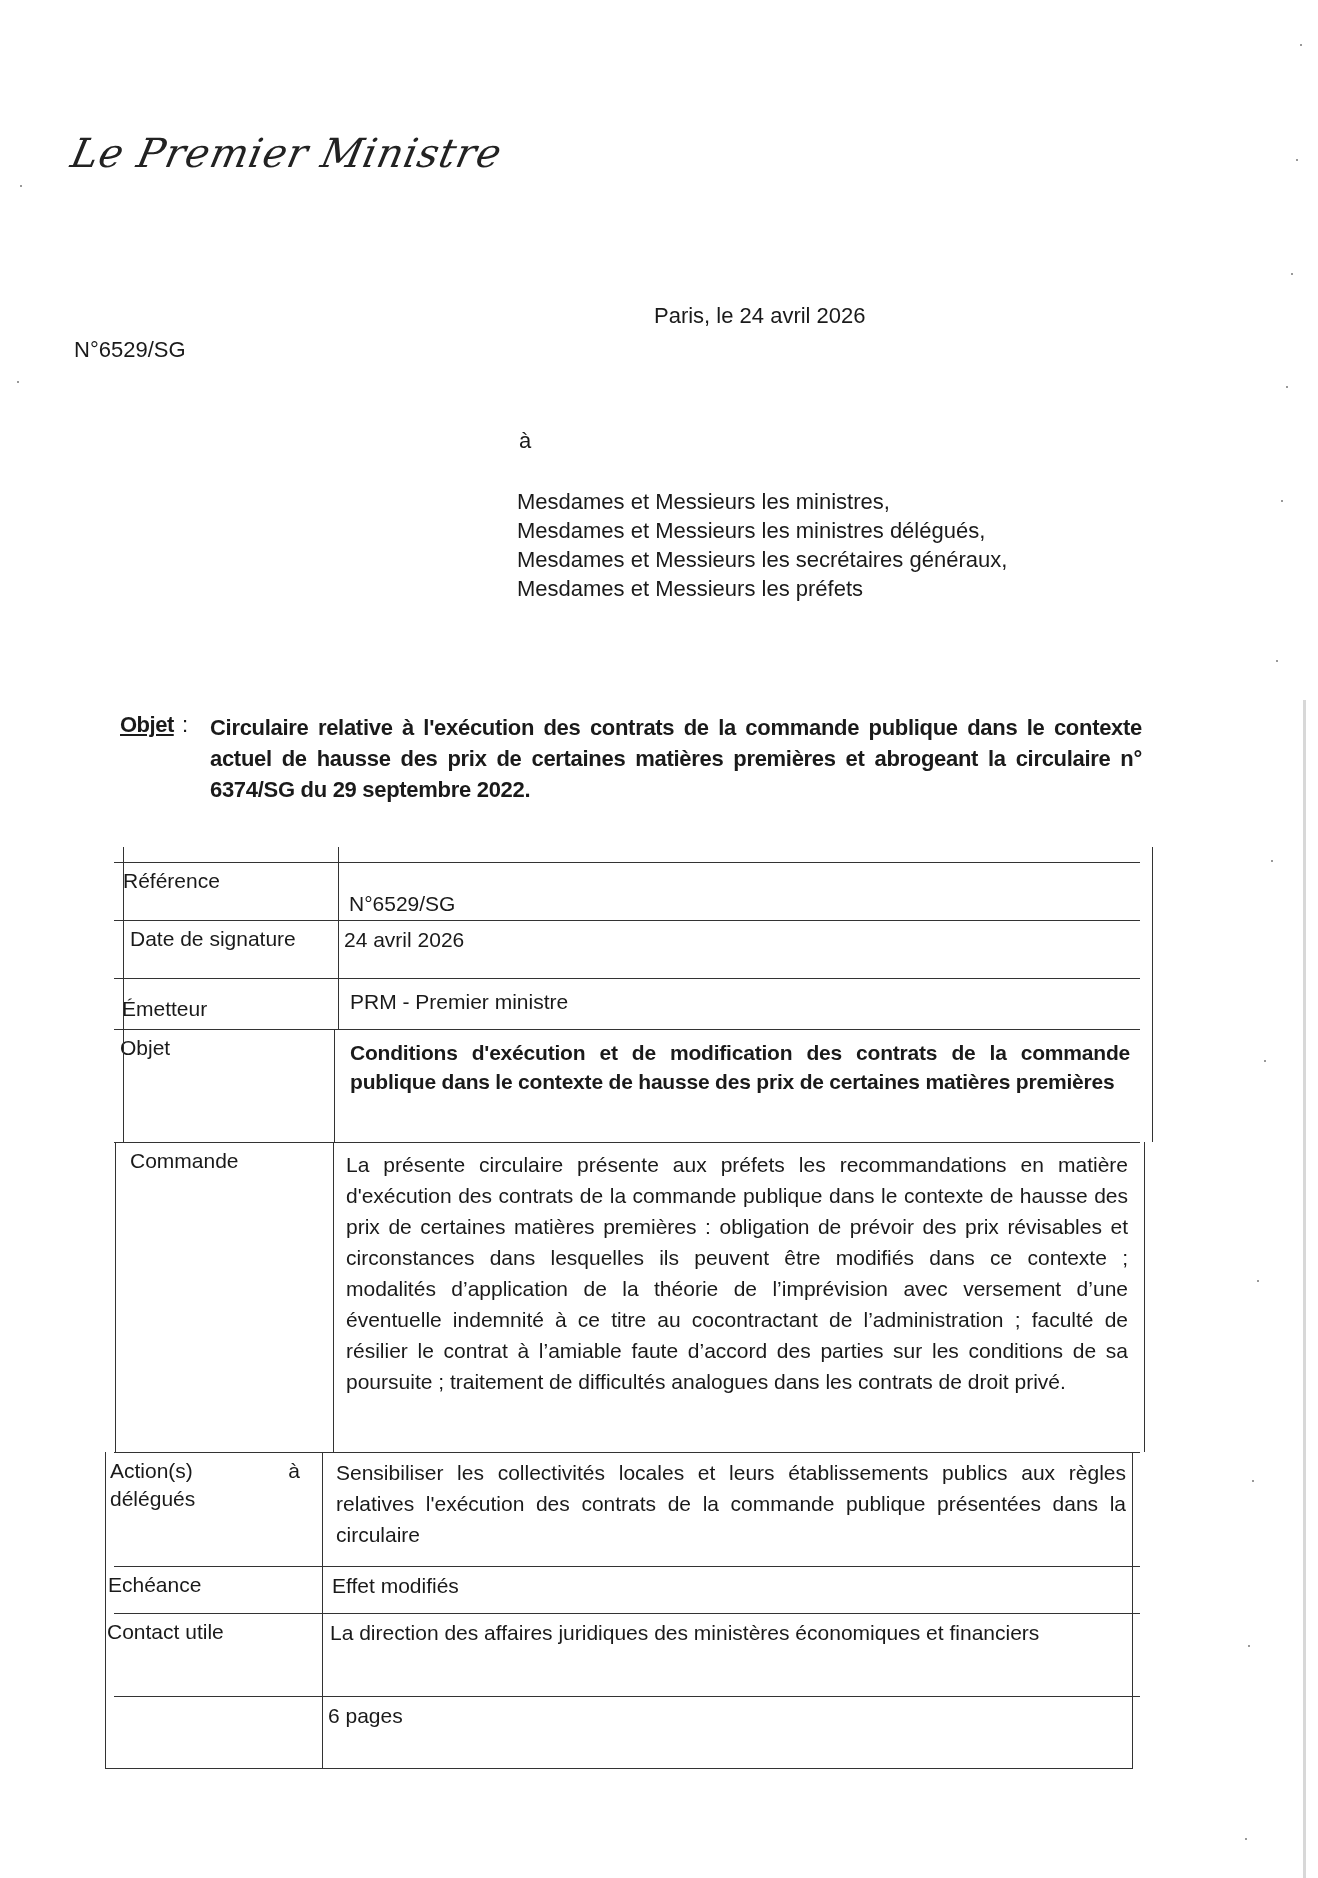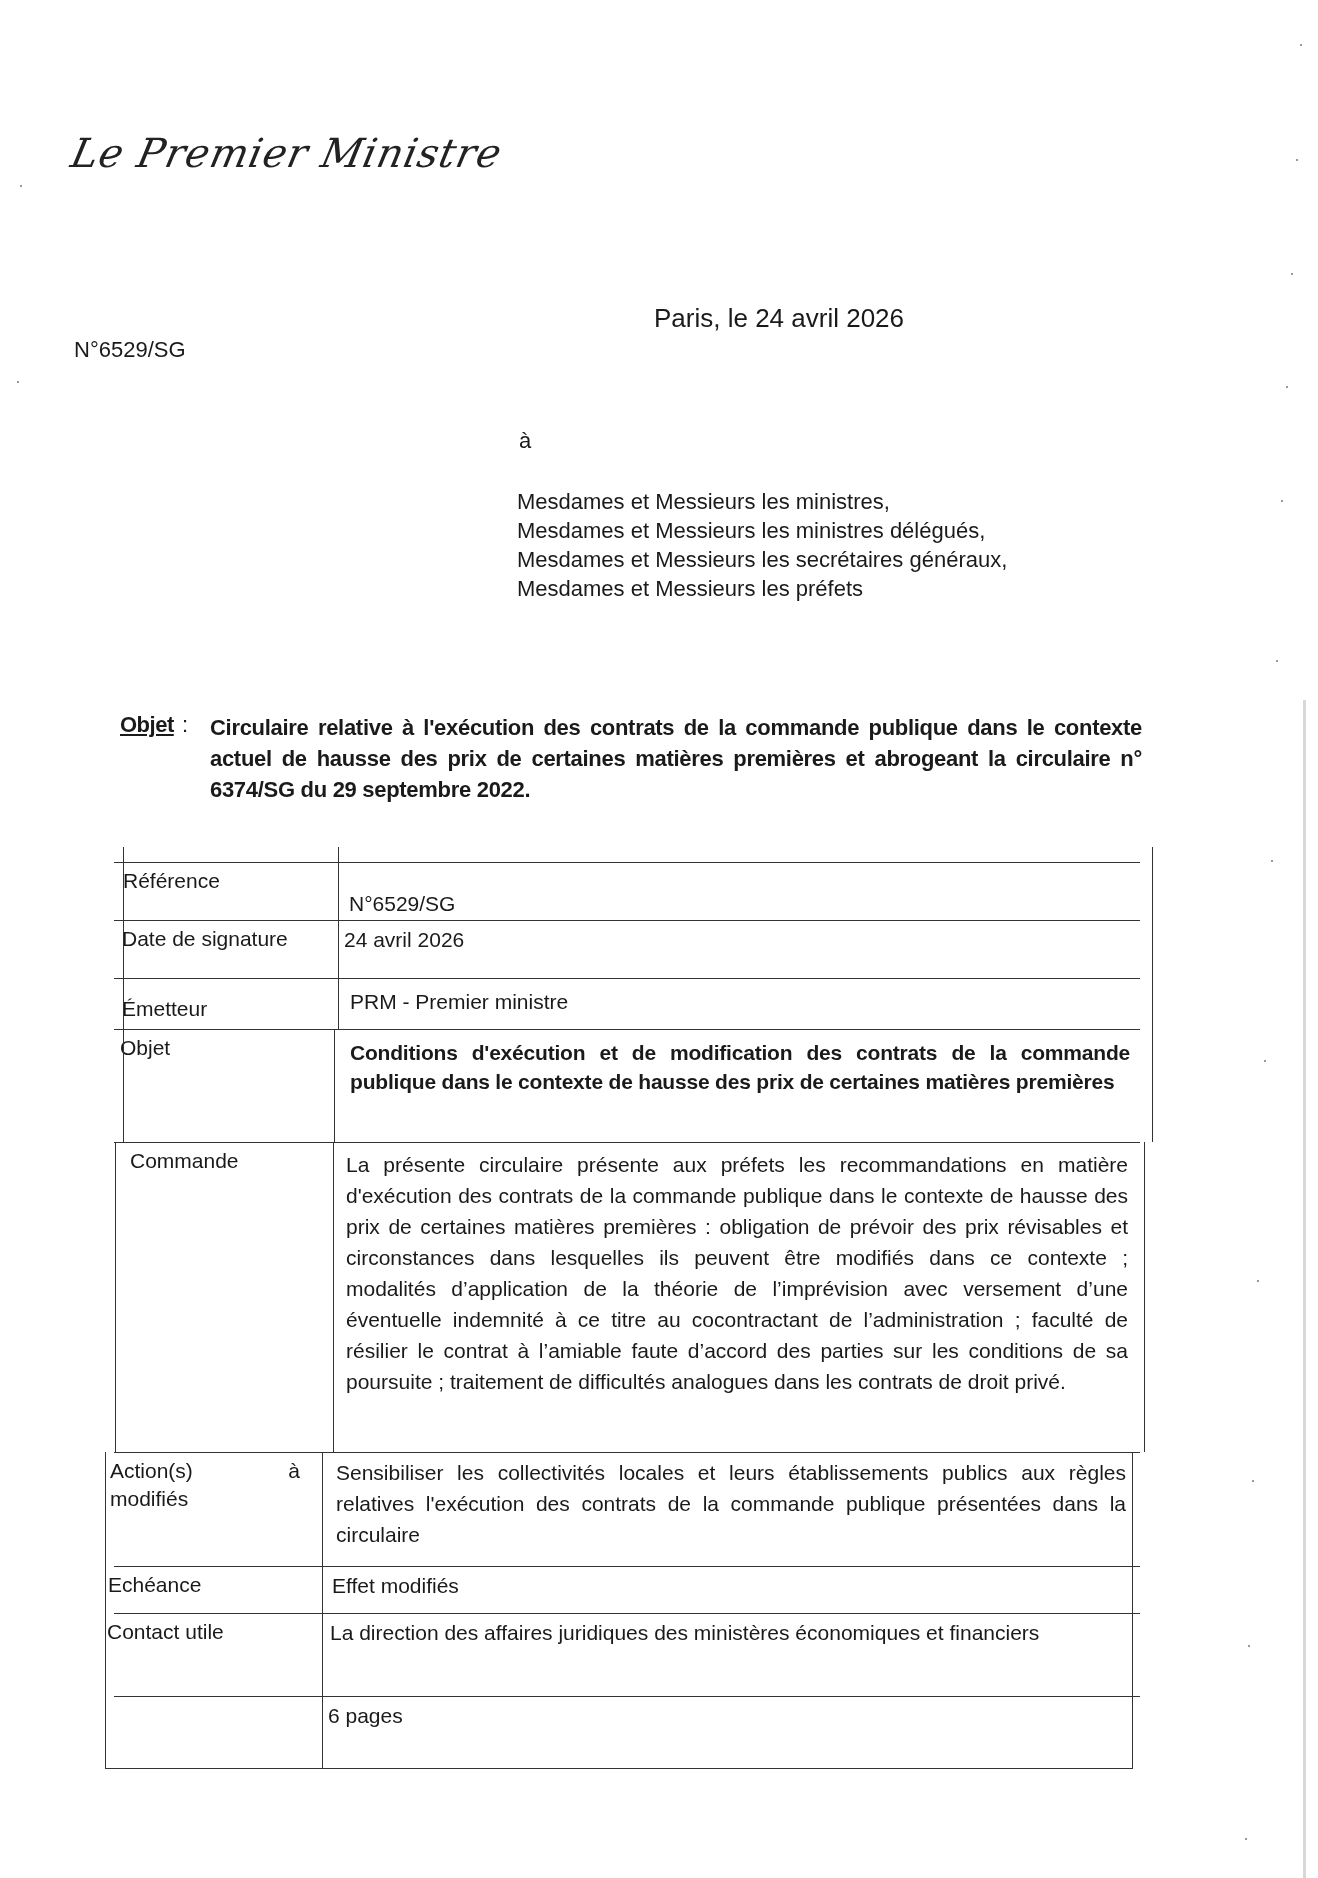--- a/index.html
+++ b/index.html
@@ -5,21 +5,21 @@
   html, body { margin: 0; padding: 0; background: #ffffff; }
   body { width: 1318px; height: 1878px; position: relative; overflow: hidden;
          font-family: "Liberation Sans", sans-serif; color: #1a1a1a; }
   .abs { position: absolute; }
   .script-title {
     left: 72px; top: 130px; font-family: "DejaVu Serif", serif; font-style: italic;
     font-size: 40px; letter-spacing: 1px; color: #222; white-space: nowrap;
     transform: skewX(-12deg); font-weight: normal;
   }
   .ref-number { left: 74px; top: 337px; font-size: 22px; }
-  .place-date { left: 654px; top: 303px; font-size: 26px; text-align: center; }
+  .place-date { left: 654px; top: 303px; font-size: 22px; text-align: center; }
   .to { left: 519px; top: 428px; font-size: 22px; }
   .recipients { left: 517px; top: 487px; font-size: 22px; line-height: 29px; }
   .recipients div { white-space: nowrap; }
   .subject { left: 120px; top: 712px; width: 1022px; font-size: 22px; font-weight: bold;
              font-family: "Liberation Sans Narrow", "Liberation Sans", sans-serif; }
   .subject-label { position: absolute; left: 0; top: 0; text-decoration: underline; letter-spacing: -0.5px; }
   .subject-colon { position: absolute; left: 62px; top: 0; font-weight: normal; }
   .subject-text { position: absolute; left: 90px; top: 0; width: 932px; line-height: 31px;
                   text-align: justify; letter-spacing: -0.3px; transform-origin: left top; }
   .scan-line { position: absolute; background: #d8d8d8; }
@@ -70,41 +70,41 @@
 </div>
 
 <div class="table">
 
   <div class="row" style="top:15px; height:73px;">
     <div class="label" style="left:9px;">Référence</div>
     <div class="value" style="left:235px; top:26px;">N°6529/SG</div>
   </div>
 
   <div class="row" style="top:73px; height:58px;">
-    <div class="label" style="left:8px;">Date de signature</div>
+    <div class="label" style="left:16px;">Date de signature</div>
     <div class="value" style="left:230px;">24 avril 2026</div>
   </div>
 
   <div class="row" style="top:131px; height:51px;">
     <div class="label" style="left:8px;margin-top:12px;">Émetteur</div>
     <div class="value" style="left:236px; top:8px;">PRM - Premier ministre</div>
   </div>
 
   <div class="row" style="top:182px; height:113px;">
     <div class="label" style="left:6px;">Objet</div>
     <div class="value" style="left:236px; width:780px; top:8px; line-height:29px; letter-spacing:-0.2px;font-weight:bold;">Conditions d'exécution et de modification des contrats de la commande publique dans le contexte de hausse des prix de certaines matières premières</div>
   </div>
 
   <div class="row" style="top:295px; height:308px;">
     <div class="label" style="left:16px;">Commande</div>
     <div class="value" style="left:232px; width:782px; line-height:31px; top:6px;">La présente circulaire présente aux préfets les recommandations en matière d'exécution des contrats de la commande publique dans le contexte de hausse des prix de certaines matières premières : obligation de prévoir des prix révisables et circonstances dans lesquelles ils peuvent être modifiés dans ce contexte ; modalités d’application de la théorie de l’imprévision avec versement d’une éventuelle indemnité à ce titre au cocontractant de l’administration ; faculté de résilier le contrat à l’amiable faute d’accord des parties sur les conditions de sa poursuite ; traitement de difficultés analogues dans les contrats de droit privé.</div>
   </div>
 
   <div class="row" style="top:605px; height:114px;">
-    <div class="label" style="left:-4px; width:190px; text-align:justify; text-align-last:left; word-spacing:84px;">Action(s) à modifiés</div>
+    <div class="label" style="left:-4px; width:190px; text-align:justify; text-align-last:left; word-spacing:84px;">Action(s) à délégués</div>
     <div class="value" style="left:222px; width:790px; line-height:31px;">Sensibiliser les collectivités locales et leurs établissements publics aux règles relatives l'exécution des contrats de la commande publique présentées dans la circulaire</div>
   </div>
 
   <div class="row" style="top:719px; height:47px;">
     <div class="label" style="left:-6px;">Echéance</div>
     <div class="value" style="left:218px;">Effet modifiés</div>
   </div>
 
   <div class="row" style="top:766px; height:83px;">
     <div class="label" style="left:-7px;">Contact utile</div>

